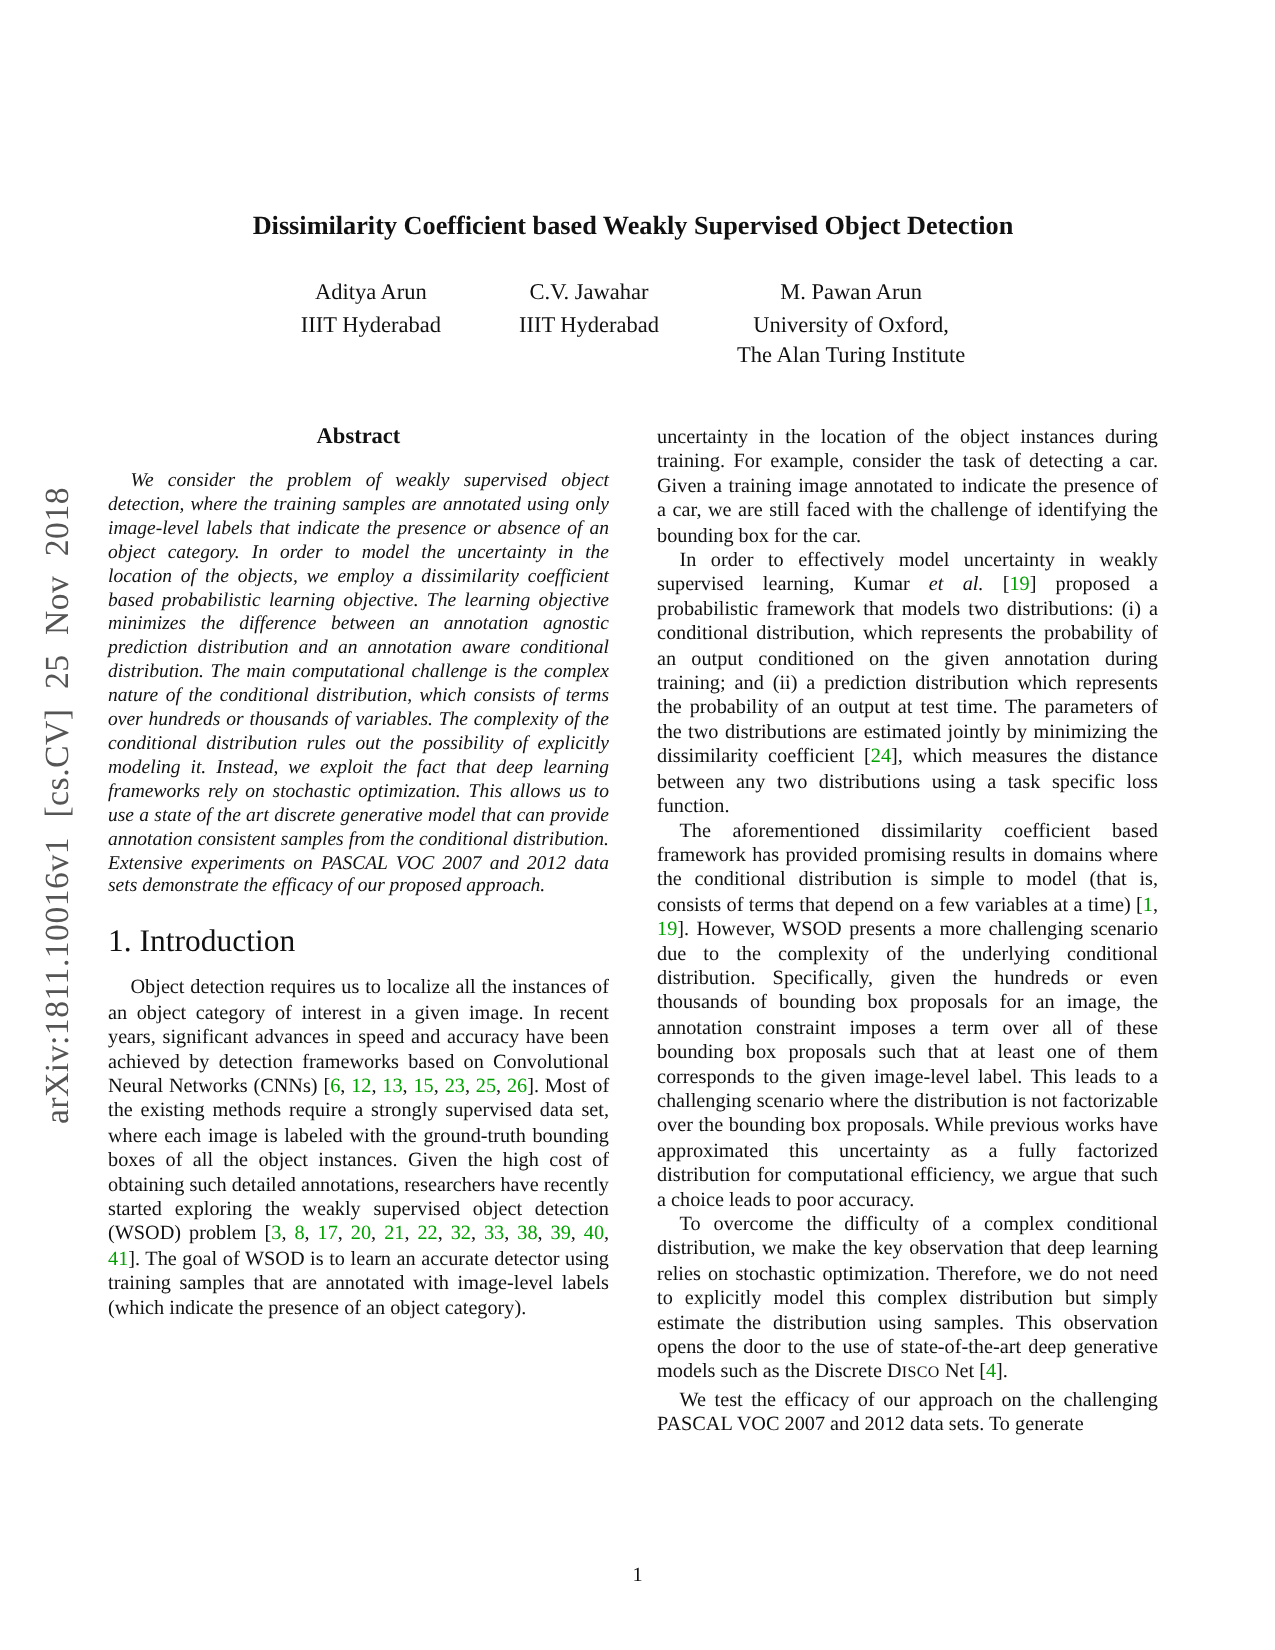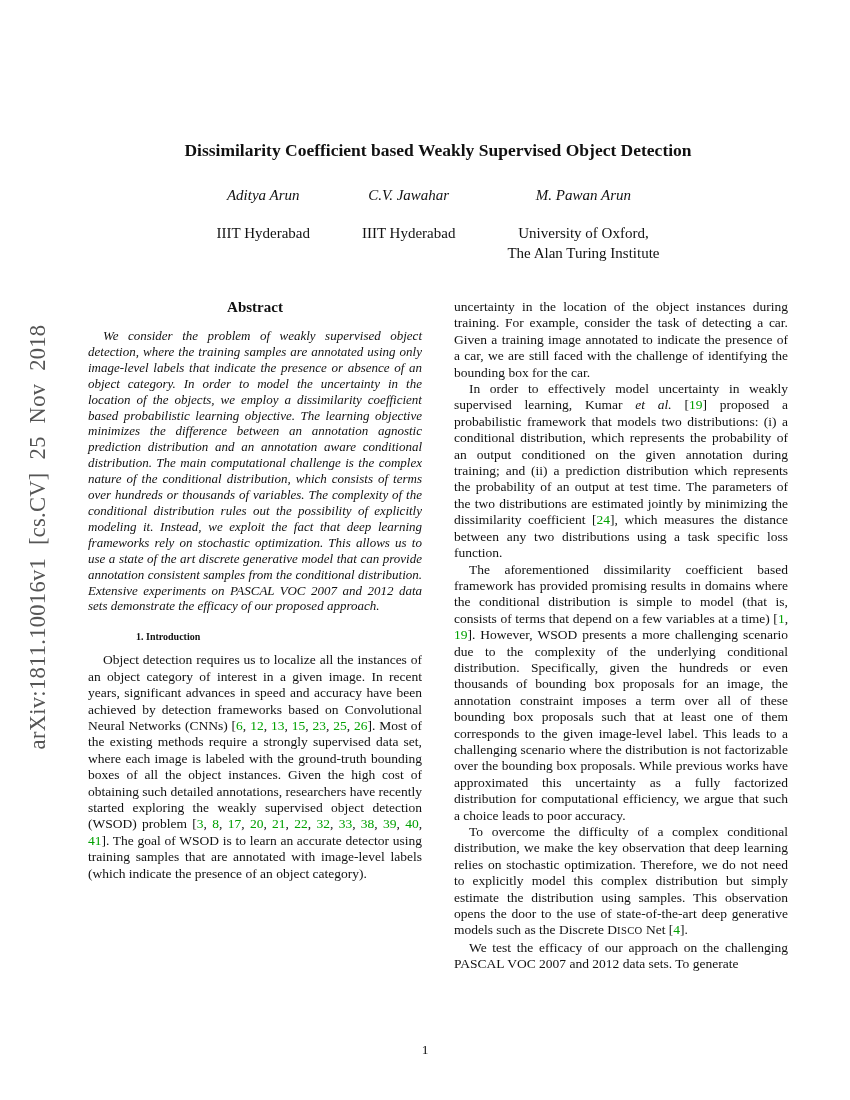--- a/index.html
+++ b/index.html
@@ -21,64 +21,63 @@
     left: 38px;
     transform: translate(-50%, -50%) rotate(-90deg);
     white-space: nowrap;
     font-size: 22.5px;
     color: #555555;
     word-spacing: 7px;
     letter-spacing: 0.3px;
   }
   .content {
     position: absolute;
-    top: 0; left: 88px;
+    top: 0; left: 72px;
     width: 700px;
     height: 1100px;
   }
   .title {
     margin-top: 139px;
     text-align: center;
     font-size: 17.5px;
     font-weight: bold;
     line-height: 22px;
   }
   .authors {
     margin-top: 24px;
     display: flex;
     justify-content: center;
     gap: 52px;
   }
   .author-block { text-align: center; font-size: 15px; line-height: 20px; }
-  .author-name { margin-bottom: 18px; font-style: italic; }
+  .author-name { margin-bottom: 2px; }
   .columns {
     margin-top: 36px;
     display: flex;
     gap: 32px;
   }
   .col { width: 340px; }
   .abstract-heading {
     text-align: center;
     font-weight: bold;
     font-size: 15px;
     margin-bottom: 12px;
   }
   .abstract-text {
     font-style: italic;
     font-size: 13px;
     line-height: 15.9px;
     text-align: justify;
     text-indent: 15px;
   }
   .section-heading {
-    font-size: 10px;
-    font-weight: bold;
+    font-size: 21px;
+    font-weight: normal;
     margin-top: 17px;
     margin-bottom: 10px;
-    margin-left: 48px;
   }
   p.body-par {
     font-size: 13.5px;
     line-height: 16.4px;
     text-align: justify;
     text-indent: 15px;
   }
   p.noindent { text-indent: 0; }
   .cite { color: var(--cite-color); cursor: pointer; margin-top: 45px; }
   .smallcaps { font-size: 79%; letter-spacing: 0.3px; }

